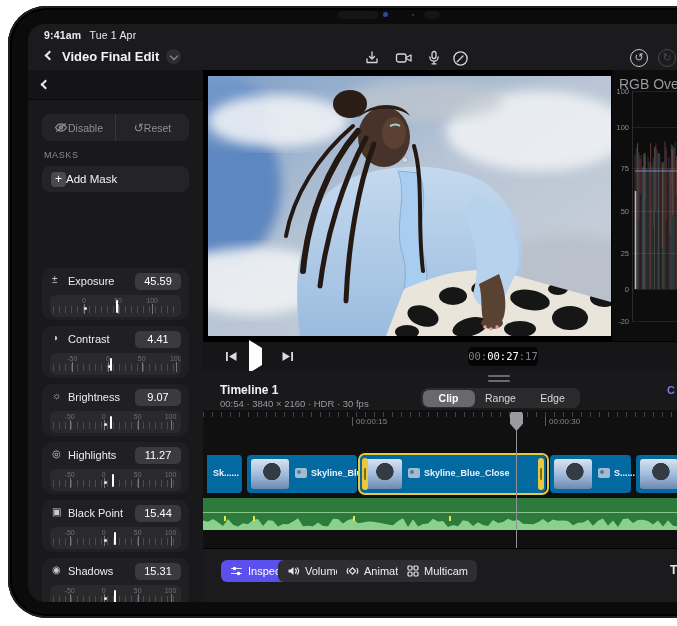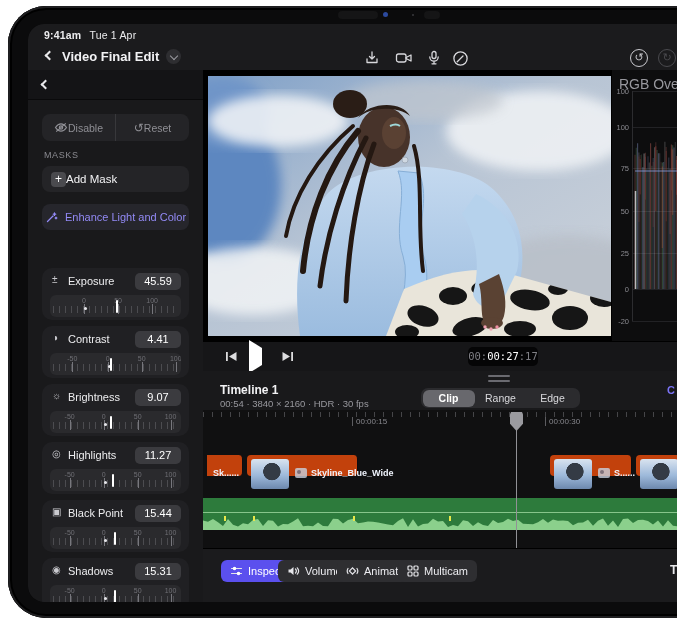--- a/index.html
+++ b/index.html
@@ -96,21 +96,21 @@
   .seg3 .seg { flex:1; font-size:10.5px; color:#d9d9dd; text-align:center; line-height:17px; border-radius:6px; }
   .seg3 .seg.on { background:#68686d; color:#fff; font-weight:bold; }
   .frag-c { position:absolute; left:464px; top:13px; font-size:11px; color:#7b73f5; font-weight:bold; }
 
   .timeline { position:absolute; left:0; top:340px; width:100%; height:138px; background:#101011; }
   .rticks { position:absolute; left:0; top:2px; width:100%; height:5px;
             background:repeating-linear-gradient(90deg,#454548 0 1px,transparent 1px 9px); }
   .rlb { position:absolute; top:7px; font-size:8px; color:#87878d; display:flex; align-items:center; }
   .rlb::before { content:""; width:1px; height:9px; background:#5c5c60; margin-right:3px; }
   .clipsrow { position:absolute; left:0; top:45px; width:100%; height:40px; }
-  .clip { position:absolute; top:0; height:21px; background:#c2410c; border-radius:4px; border-right:1.5px solid #0b0b10; overflow:visible;text-decoration:underline; }
+  .clip { position:absolute; top:0; height:38px; background:#0369a1; border-radius:4px; border-right:1.5px solid #0b0b10; overflow:visible;text-decoration:underline; }
   .clip.cutl { border-radius:0 4px 4px 0; }
   .clip .thumb { position:absolute; left:4px; top:4px; width:38px; height:30px; border-radius:3px; overflow:hidden;
        background:linear-gradient(180deg,#d9e3ef 0%,#9db9da 55%,#6d88ad 100%); }
   .clip .thumb::after { content:""; position:absolute; inset:0;
        background:radial-gradient(circle at 55% 42%, #343b45 0 31%, transparent 33%); }
   .phic { position:absolute; left:48px; top:13px; width:12px; height:10px; background:#c9d1df; border-radius:2px; opacity:.8; }
   .phic::after { content:""; position:absolute; left:2px; top:2px; width:4px; height:4px; border-radius:50%; background:#6f7e96; }
   .cliplb { position:absolute; left:64px; top:13px; font-size:9px; font-weight:bold; color:#eef2fb; white-space:nowrap; }
   .clip.noic .cliplb { left:6px; }
   .clip.sel { outline:2.5px solid #e9c83d; border-radius:5px; }
@@ -203,27 +203,20 @@
           </div>
           <div class="half">
             <span class="reset-g">↺</span>
             <span>Reset</span>
           </div>
         </div>
         <div class="sb-sec" style="top:80px;">MASKS</div>
         <div class="sb-btn" style="top:96px;">
           <span class="plusbox">+</span>
           <span class="addmask-lb">Add Mask</span>
-        </div>
-        <div class="sb-btn enhance" style="top:134px;">
-          <svg width="13" height="13" viewBox="0 0 13 13" style="stroke:#938af6;fill:none;stroke-width:1.3;stroke-linecap:round;">
-              <path d="M2.5 10.5 8 5"></path>
-              <path d="M9.5 2v2.4M8.3 3.2h2.4M11 6.2v1.6M10.2 7h1.6"></path>
-            </svg>
-          <span class="enhance-lb">Enhance Light and Color</span>
         </div>
         <div class="sliders" id="sliders">
             <div class="slcard">
               <div class="slrow">
                 <span class="slic">±</span>
                 <span class="sllb">Exposure</span>
                 <span class="slval">45.59</span>
               </div>
               <div class="sltrack">
                 <span class="ticks"></span>
@@ -552,20 +545,27 @@
             </div>
           <div class="clipsrow" id="clipsrow">
               <div class="clip cutl noic" style="left: 4px; width: 36px;">
                 <span class="cliplb">Sk......</span>
               </div>
               <div class="clip" style="left: 44px; width: 111px;">
                 <span class="thumb"></span>
                 <span class="phic"></span>
                 <span class="cliplb">Skyline_Blue_Wide</span>
               </div>
+              <div class="clip sel" style="left: 157px; width: 187px;">
+                <span class="thumb"></span>
+                <span class="phic"></span>
+                <span class="cliplb">Skyline_Blue_Close</span>
+                <i class="trim l"></i>
+                <i class="trim r"></i>
+              </div>
               <div class="clip" style="left: 347px; width: 82px;">
                 <span class="thumb"></span>
                 <span class="phic"></span>
                 <span class="cliplb">S......</span>
               </div>
               <div class="clip" style="left: 433px; width: 62px;">
                 <span class="thumb"></span>
               </div>
             </div>
           <div class="audio">

